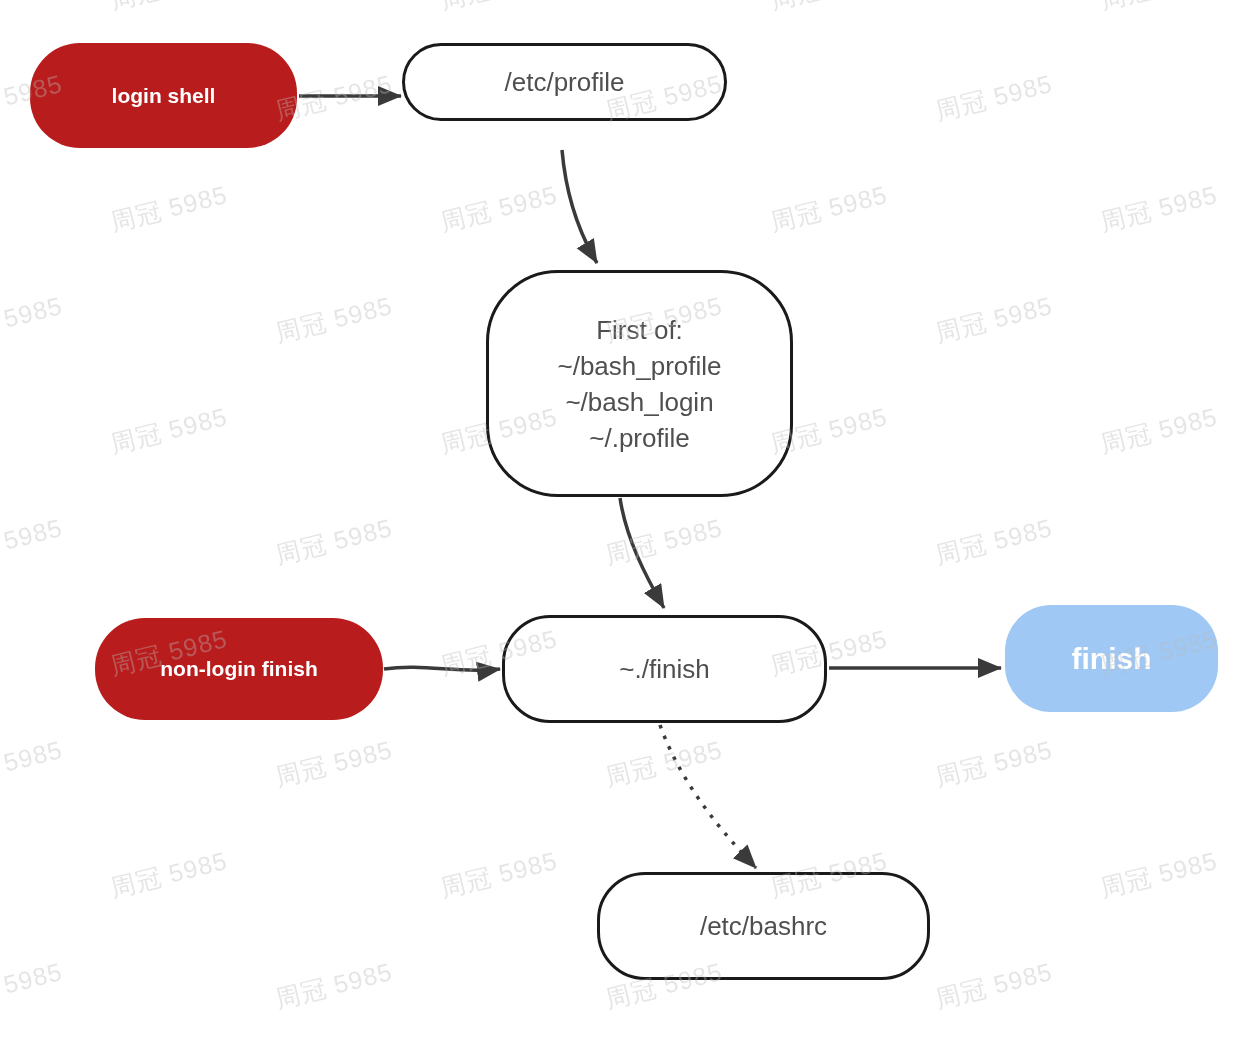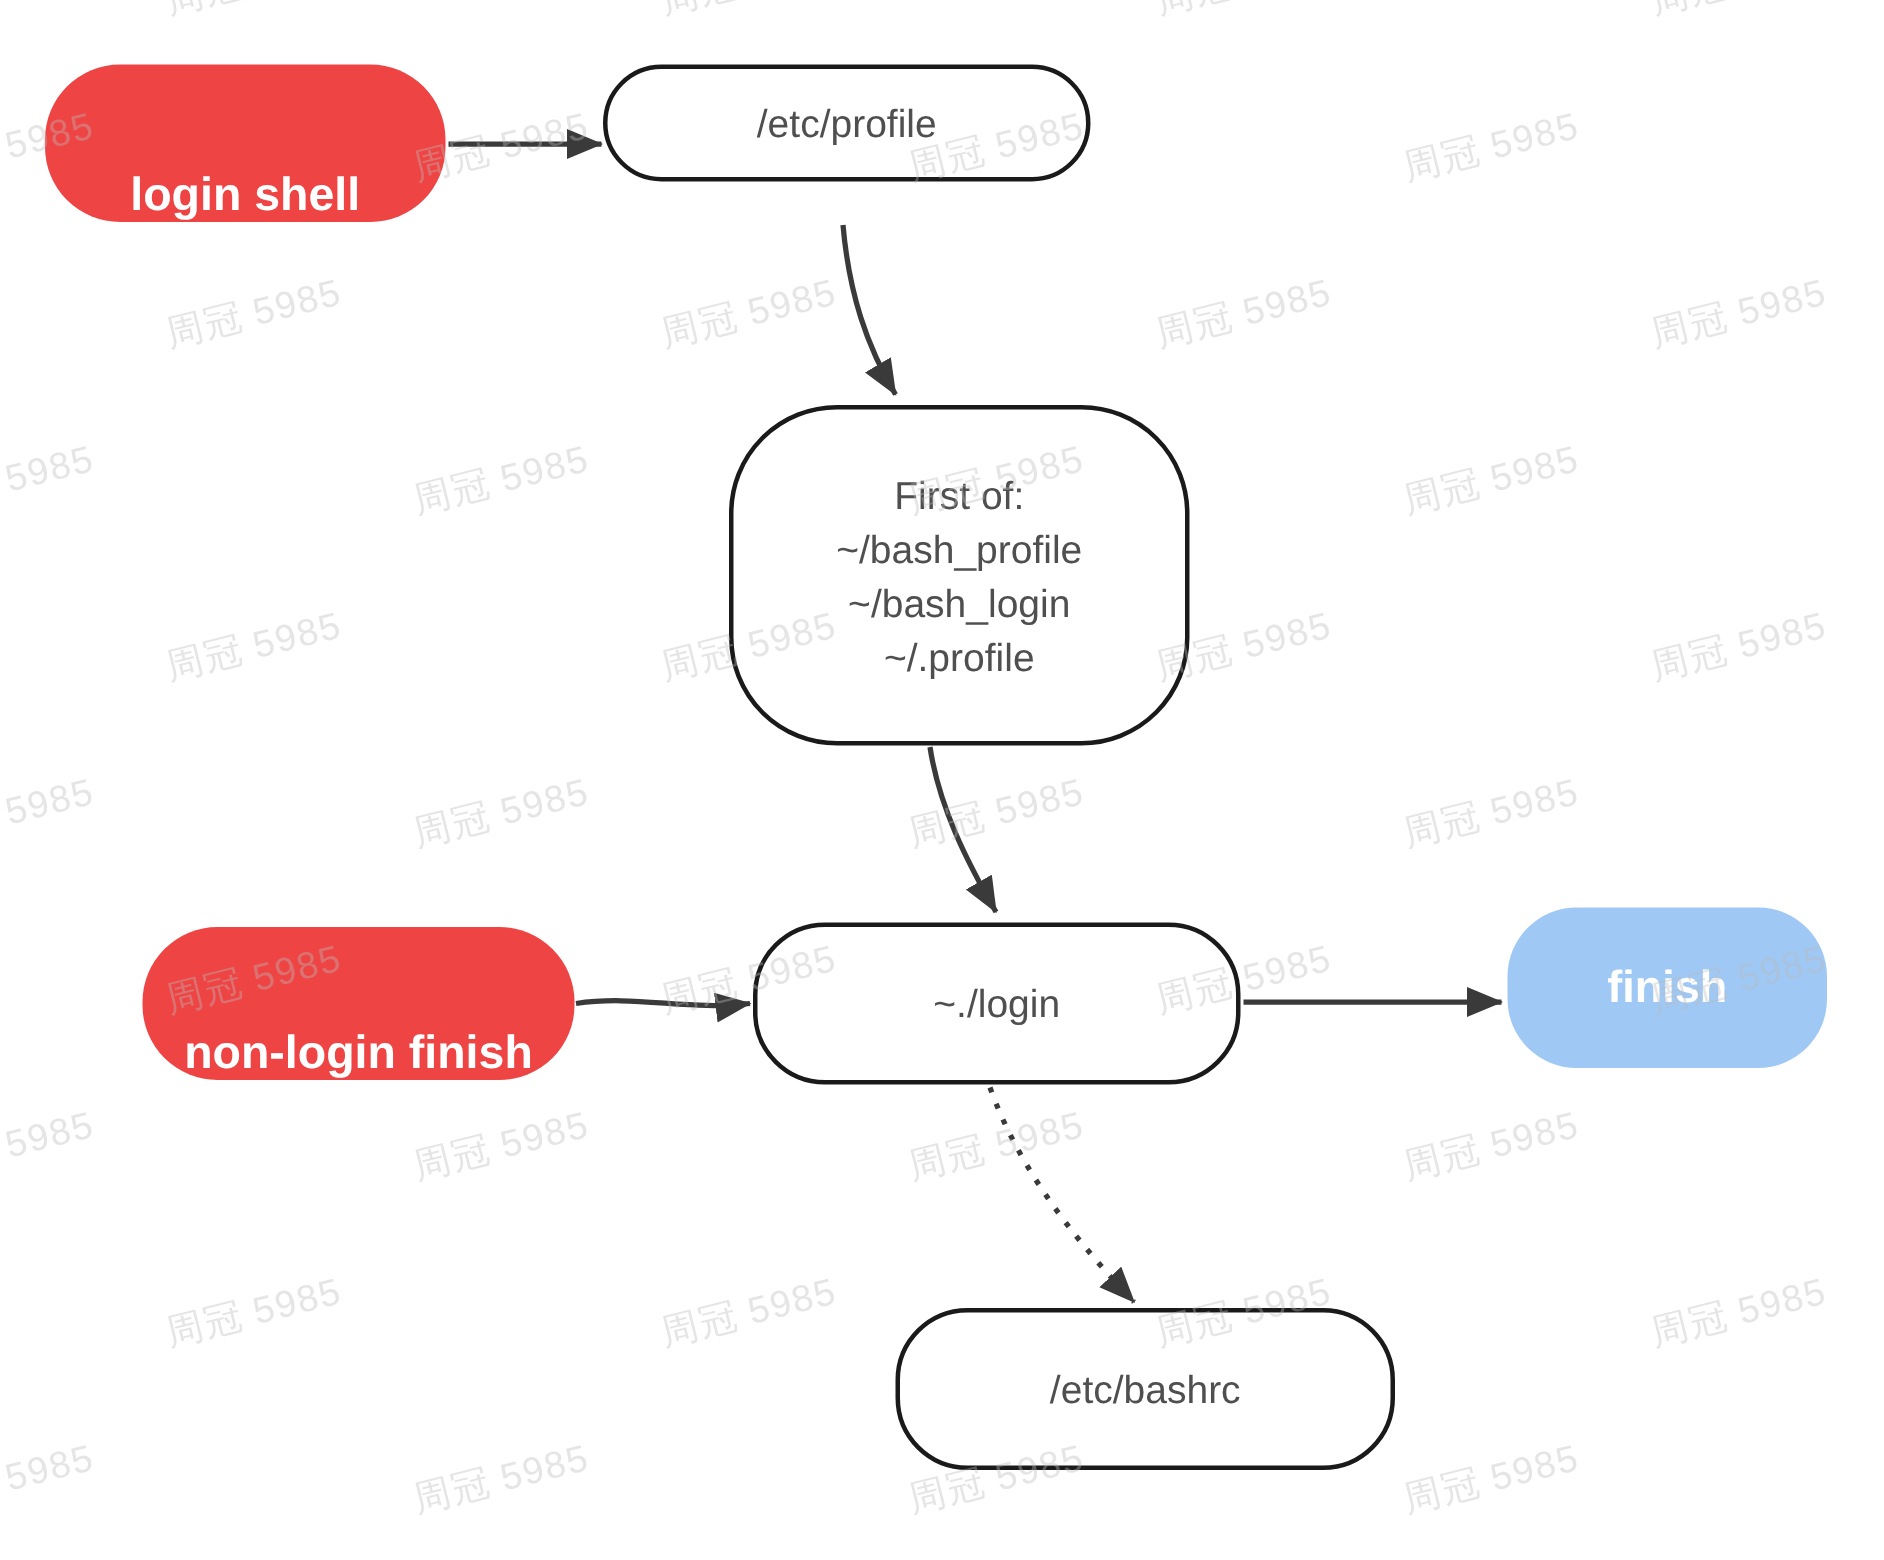--- a/index.html
+++ b/index.html
@@ -7,21 +7,21 @@
     position:relative;width:1256px;height:1040px;background:#fff;overflow:hidden;
     font-family:"Liberation Sans","DejaVu Sans",sans-serif;
   }
   #canvas svg{position:absolute;left:0;top:0;z-index:1;}
   .node{
     position:absolute;display:flex;align-items:center;justify-content:center;
     box-sizing:border-box;text-align:center;z-index:2;
   }
   .node span{white-space:pre-line;line-height:36px;}
   .white-node{background:#ffffff;border:3px solid #1a1a1a;color:#4f4f4f;font-size:26px;}
-  .pink-node{background:#ef4444;color:#ffffff;font-size:31px;font-weight:bold;align-items:flex-end;}
+  .pink-node{background:#b91c1c;color:#ffffff;font-size:21px;font-weight:bold;}
   .blue-node{background:#9FC8F4;color:#ffffff;font-size:30px;font-weight:bold;}
 
   #n-login-shell{left:30px;top:43px;width:267px;height:105px;border-radius:50px;}
   #n-etc-profile{left:402px;top:43px;width:325px;height:78px;border-radius:48px;}
   #n-first-of{left:458px;top:270px;width:307px;height:227px;border-radius:72px;margin-left:28px;}
   #n-non-login{left:95px;top:618px;width:288px;height:102px;border-radius:50px;}
   #n-bashrc{left:502px;top:615px;width:325px;height:108px;border-radius:48px;}
   #n-finish{left:1005px;top:605px;width:213px;height:107px;border-radius:46px;}
   #n-etc-bashrc{left:597px;top:872px;width:333px;height:108px;border-radius:48px;}
 
@@ -63,21 +63,21 @@
 ~/bash_profile
 ~/bash_login
 ~/.profile</span>
   </div>
 
   <div class="node pink-node" id="n-non-login">
     <span>non-login finish</span>
   </div>
 
   <div class="node white-node" id="n-bashrc">
-    <span>~./login</span>
+    <span>~./finish</span>
   </div>
 
   <div class="node blue-node" id="n-finish">
     <span>finish</span>
   </div>
 
   <div class="node white-node" id="n-etc-bashrc">
     <span>/etc/bashrc</span>
   </div>
 

